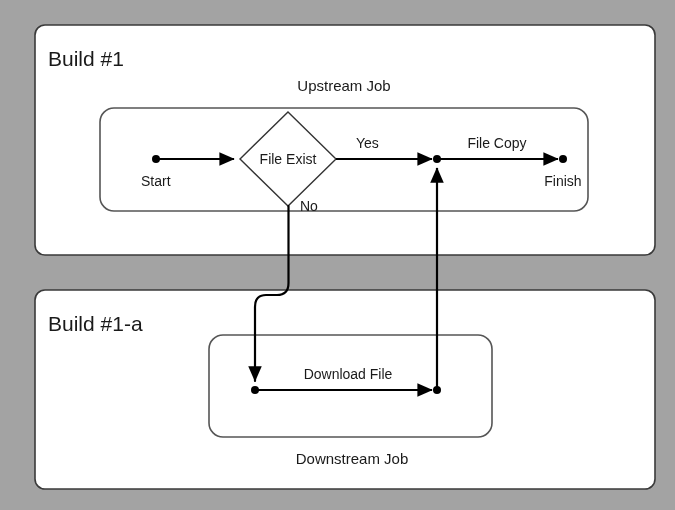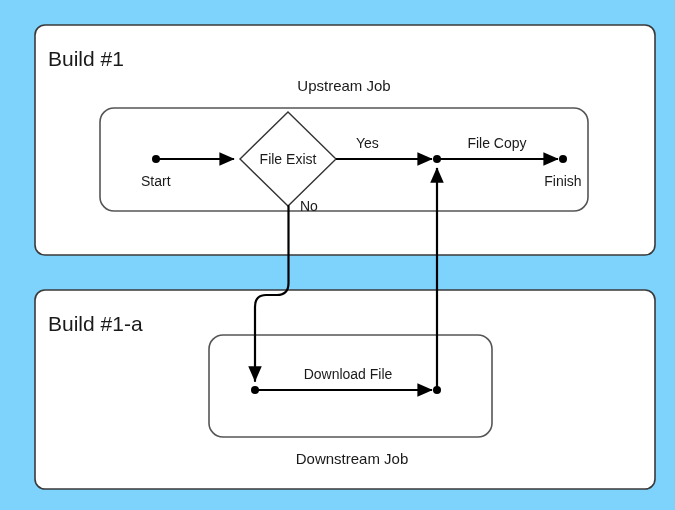--- a/index.html
+++ b/index.html
@@ -8,21 +8,21 @@
     padding: 0;
     background: #ffffff;
   }
   body {
     font-family: "Liberation Sans", sans-serif;
   }
   #canvas {
     position: relative;
     width: 675px;
     height: 510px;
-    background: #7dd3fc;
+    background: #a3a3a3;
     overflow: hidden;
   }
   #diagram-svg {
     position: absolute;
     left: 0;
     top: 0;
     width: 675px;
     height: 510px;
   }
   .container-box {

